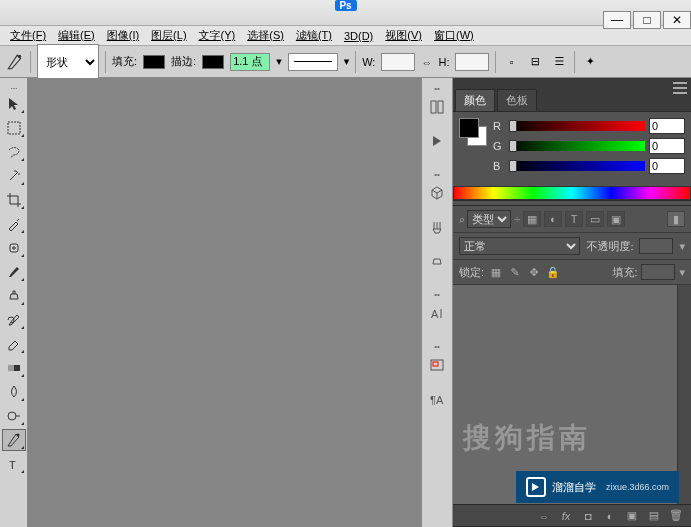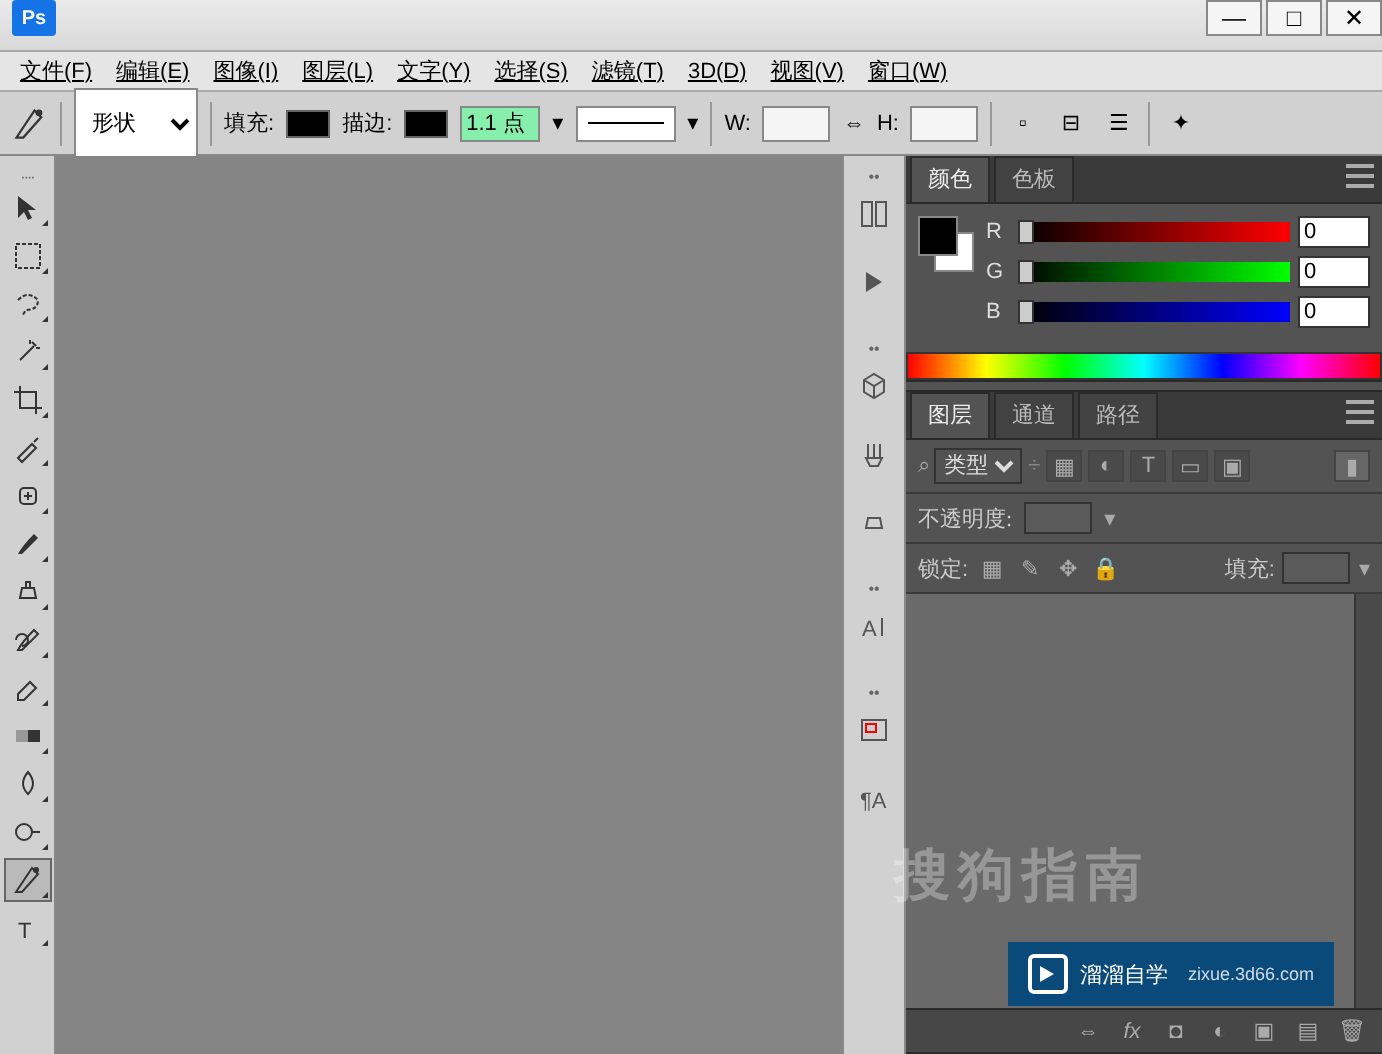--- a/index.html
+++ b/index.html
@@ -1,19 +1,19 @@
 <!DOCTYPE html>
 <html><head>
 <meta charset="utf-8">
 <style>
 * { margin: 0; padding: 0; box-sizing: border-box; font-family: "Microsoft YaHei", sans-serif; font-size: 11px; }
 body { width: 691px; height: 527px; background: #858585; overflow: hidden; position: relative; }
 
 
-.titlebar { height: 26px; background: linear-gradient(#eaeaea,#d9d9d9); display: flex; border-bottom: 1px solid #aaa; }
+.titlebar { height: 26px; background: linear-gradient(#eaeaea,#d9d9d9); display: flex; align-items: center; border-bottom: 1px solid #aaa; flex-direction: column; }
 .ps-logo { width: 22px; height: 18px; background: #1473e6; color: #fff; font-weight: bold; font-size: 10px; display: flex; align-items: center; justify-content: center; margin: 0 6px; border-radius: 2px; }
 .winbtns { margin-left: auto; display: flex; }
 .winbtn { width: 28px; height: 18px; border: 1px solid #888; background: #f5f5f5; margin-left: 2px; display: flex; align-items: center; justify-content: center; font-size: 12px; cursor: pointer; }
 
 
 .menubar { height: 20px; background: #e5e5e5; display: flex; align-items: center; padding: 0 4px; border-bottom: 1px solid #aaa; }
 .menuitem { padding: 2px 6px; cursor: pointer; text-decoration: underline; }
 
 
 .optbar { height: 32px; background: #d1d1d1; display: flex; align-items: center; padding: 0 6px; border-bottom: 1px solid #888; gap: 6px; }
@@ -44,21 +44,21 @@
 .rightdock { width: 270px; display: flex; }
 .midcol { width: 32px; background: #d1d1d1; border-left: 1px solid #888; border-right: 1px solid #888; display: flex; flex-direction: column; padding-top: 6px; }
 .midicon { width: 26px; height: 26px; margin: 4px auto; display: flex; align-items: center; justify-content: center; cursor: pointer; border-radius: 2px; }
 .mid-gap { height: 12px; }
 .mid-grip { height:6px; display:flex; justify-content:center; font-size:8px; color:#666; }
 
 .panels { flex: 1; background: #535353; display: flex; flex-direction: column; }
 
 
 .panel { background: #535353; color: #ddd; display: flex; flex-direction: column; border-bottom: 1px solid #2a2a2a; }
-.panel-tabs { height: 24px; background: #3a3a3a; display: flex; border-bottom: 1px solid #2a2a2a; position: relative; }
+.panel-tabs { height: 34px; background: #3a3a3a; display: flex; align-items: flex-end; border-bottom: 1px solid #2a2a2a; position: relative; }
 .ptab { padding: 3px 8px; background: #424242; color: #bbb; border: 1px solid #2a2a2a; border-bottom: none; margin-left: 2px; cursor: pointer; font-size: 11px; }
 .ptab.active { background: #535353; color: #eee; }
 .panel-menu { position: absolute; right: 4px; top: 4px; width: 14px; height: 12px; cursor: pointer; display: flex; flex-direction: column; justify-content: space-between; }
 .panel-menu span { height: 2px; background: #aaa; }
 .panel-body { padding: 6px; flex: 1; }
 
 
 .color-body { display: flex; gap: 6px; }
 .fgbg { width: 28px; height: 28px; position: relative; }
 .fgbg .fg { position: absolute; top: 0; left: 0; width: 20px; height: 20px; background: #000; border: 1px solid #888; }
@@ -89,22 +89,22 @@
 .layer-row2 input { width: 34px; height: 16px; background: #5a5a5a; border: 1px solid #333; color: #ddd; font-size: 11px; }
 .layer-lock { display: flex; align-items: center; gap: 4px; padding: 4px 6px; border-bottom: 1px solid #3a3a3a; }
 .layer-lock .locks { display: flex; gap: 3px; }
 .layer-lock .lk { width: 16px; height: 16px; display: flex; align-items: center; justify-content: center; color: #aaa; cursor: pointer; }
 .layer-list { flex: 1; background: #6a6a6a; min-height: 150px; position:relative; }
 .layer-scroll { position:absolute; right:0; top:0; bottom:0; width:14px; background:#4a4a4a; border-left:1px solid #333; }
 .layer-footer { height: 22px; background: #474747; display: flex; align-items: center; justify-content: flex-end; gap: 4px; padding: 0 6px; border-top:1px solid #2a2a2a; }
 .layer-footer .fbtn { width: 18px; height: 16px; display: flex; align-items: center; justify-content: center; color: #aaa; cursor: pointer; }
 
 
-.wm1 { position: absolute; right: 116px; bottom: 70px; color: rgba(255,255,255,0.3); font-size: 28px; font-weight: bold; letter-spacing: 4px; pointer-events:none; }
-.wm2 { position: absolute; right: 24px; bottom: 24px; background: #0a4a7a; color: #fff; padding: 6px 10px; display: flex; align-items: center; gap: 6px; font-size: 14px; pointer-events:none; }
+.wm1 { position: absolute; right: 100px; bottom: 70px; color: rgba(255,255,255,0.3); font-size: 28px; font-weight: bold; letter-spacing: 4px; pointer-events:none; }
+.wm2 { position: absolute; right: 12px; bottom: 24px; background: #0a4a7a; color: #fff; padding: 6px 10px; display: flex; align-items: center; gap: 6px; font-size: 14px; pointer-events:none; }
 .wm2 .play { width: 20px; height: 20px; border: 2px solid #fff; border-radius: 3px; display: flex; align-items: center; justify-content: center; }
 .wm2 .play::before { content:""; width:0;height:0;border-left:7px solid #fff;border-top:4px solid transparent;border-bottom:4px solid transparent; }
 .wm2 .sub { font-size: 9px; opacity: .8; margin-left:4px; }
 </style>
 </head>
 <body>
 
 <div class="titlebar">
   <div class="ps-logo">Ps</div>
   <div class="winbtns">
@@ -364,45 +364,36 @@
           </div>
         </div>
         <div class="spectrum"></div>
       </div>
 
       <div class="panel adjust-panel">
         <div class="panel-body"></div>
       </div>
 
       <div class="panel layers-panel">
-        <div class="panel-tabs">
-          <div class="ptab active">图层</div>
-          <div class="ptab">通道</div>
-          <div class="ptab">路径</div>
-          <div class="panel-menu">
-              <span></span>
-              <span></span>
-              <span></span>
-            </div>
-        </div>
         <div class="layer-toolbar">
           <div class="search">
             <span style="color:#aaa">⌕</span>
             <select><option>类型</option></select>
           </div>
           <span style="color:#888">÷</span>
           <div class="lbtn">▦</div>
           <div class="lbtn">◐</div>
           <div class="lbtn">T</div>
           <div class="lbtn">▭</div>
           <div class="lbtn">▣</div>
           <div style="flex:1"></div>
           <div class="lbtn" style="background:#666">▮</div>
         </div>
         <div class="layer-row2">
+          <select><option>正常</option></select>
           <span class="lbl">不透明度:</span>
           <input value="" style="">
           <span style="color:#aaa;cursor:pointer">▾</span>
         </div>
         <div class="layer-lock">
           <span class="lbl" style="color:#ccc">锁定:</span>
           <div class="locks">
             <div class="lk">▦</div>
             <div class="lk">✎</div>
             <div class="lk">✥</div>

